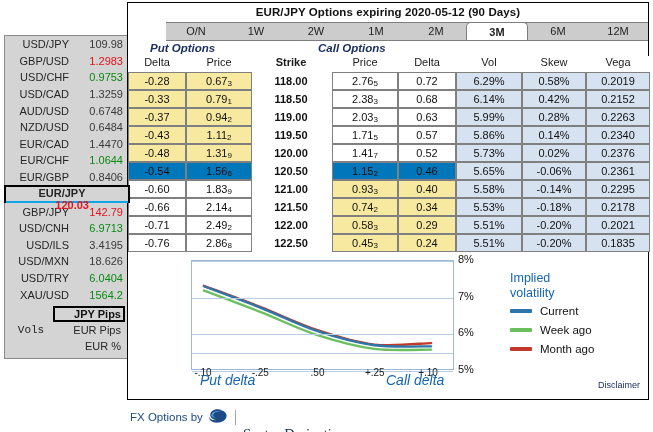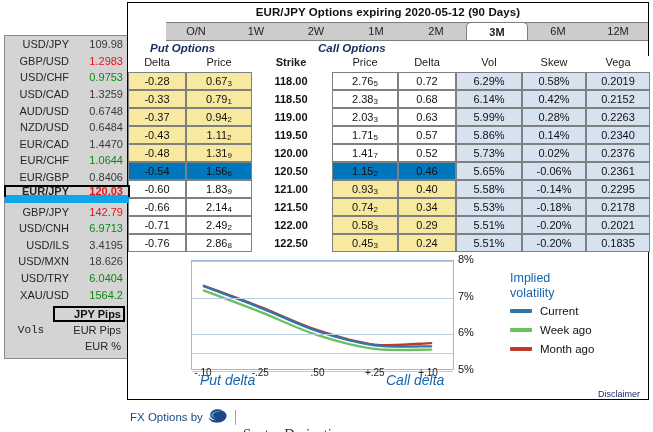--- a/index.html
+++ b/index.html
@@ -44,24 +44,25 @@
   }
   .rate-row .val {
     width: 46px;
     text-align: right;
     font-size: 11px;
     white-space: nowrap;
   }
   .rate-row.selected {
     background: #d4d4d4;
     border-top: 2px solid #000;
-    border-bottom: 8px solid #0ea5e9;
+    border-bottom: 2px solid #0ea5e9;
     position: relative;
     z-index: 3;
     height: 18px;
+    flex-direction: column;
   }
   .rate-row.selected .pair,
   .rate-row.selected .val {
     font-weight: bold;
   }
   .rate-row.selected::before {
     content: "";
     position: absolute;
     left: -1px; right: -1px; top: -2px; bottom: -2px;
     border-left: 2px solid #000;
@@ -318,21 +319,21 @@
   }
   .lg-label {
     font-size: 11.5px;
     color: #111;
   }
 
   
   #disclaimer {
     position: absolute;
     right: 8px;
-    bottom: 0;
+    bottom: 9px;
     font-size: 9px;
     color: #1b2f63;
     cursor: pointer;
   }
 
   
   #footer {
     position: absolute;
     left: 130px;
     top: 408px;

